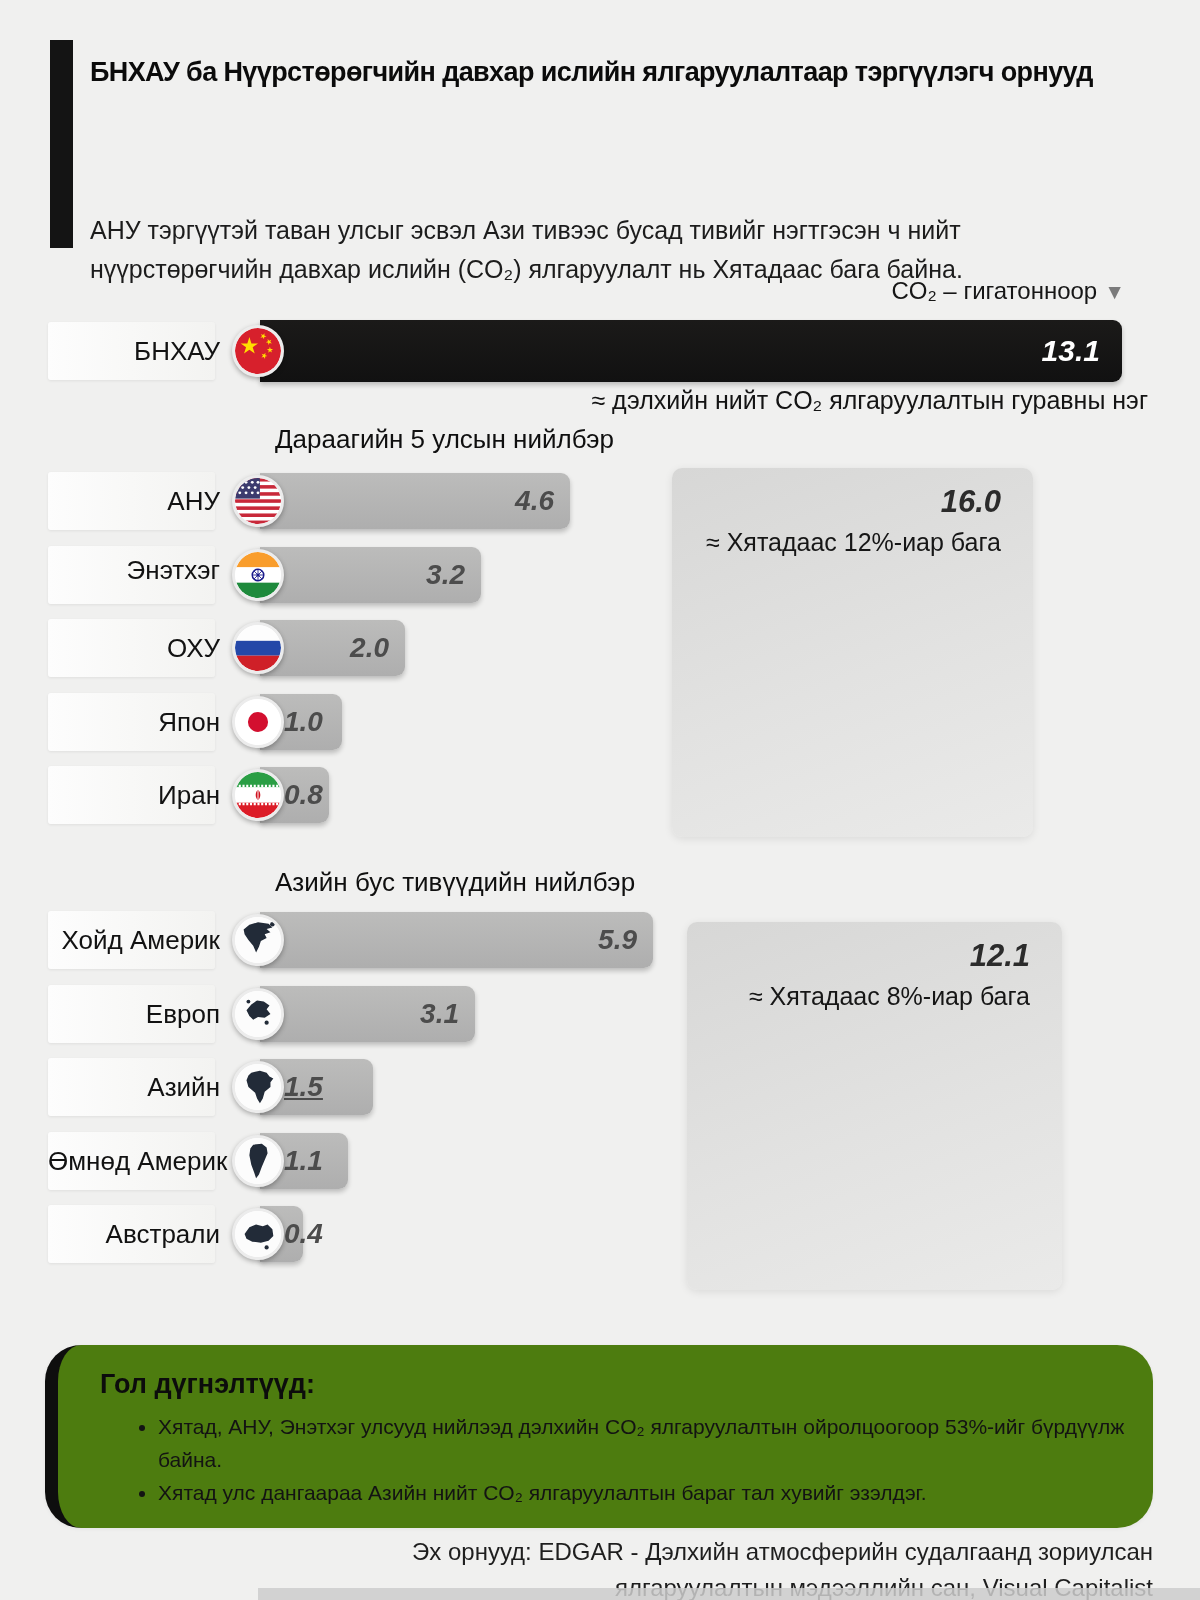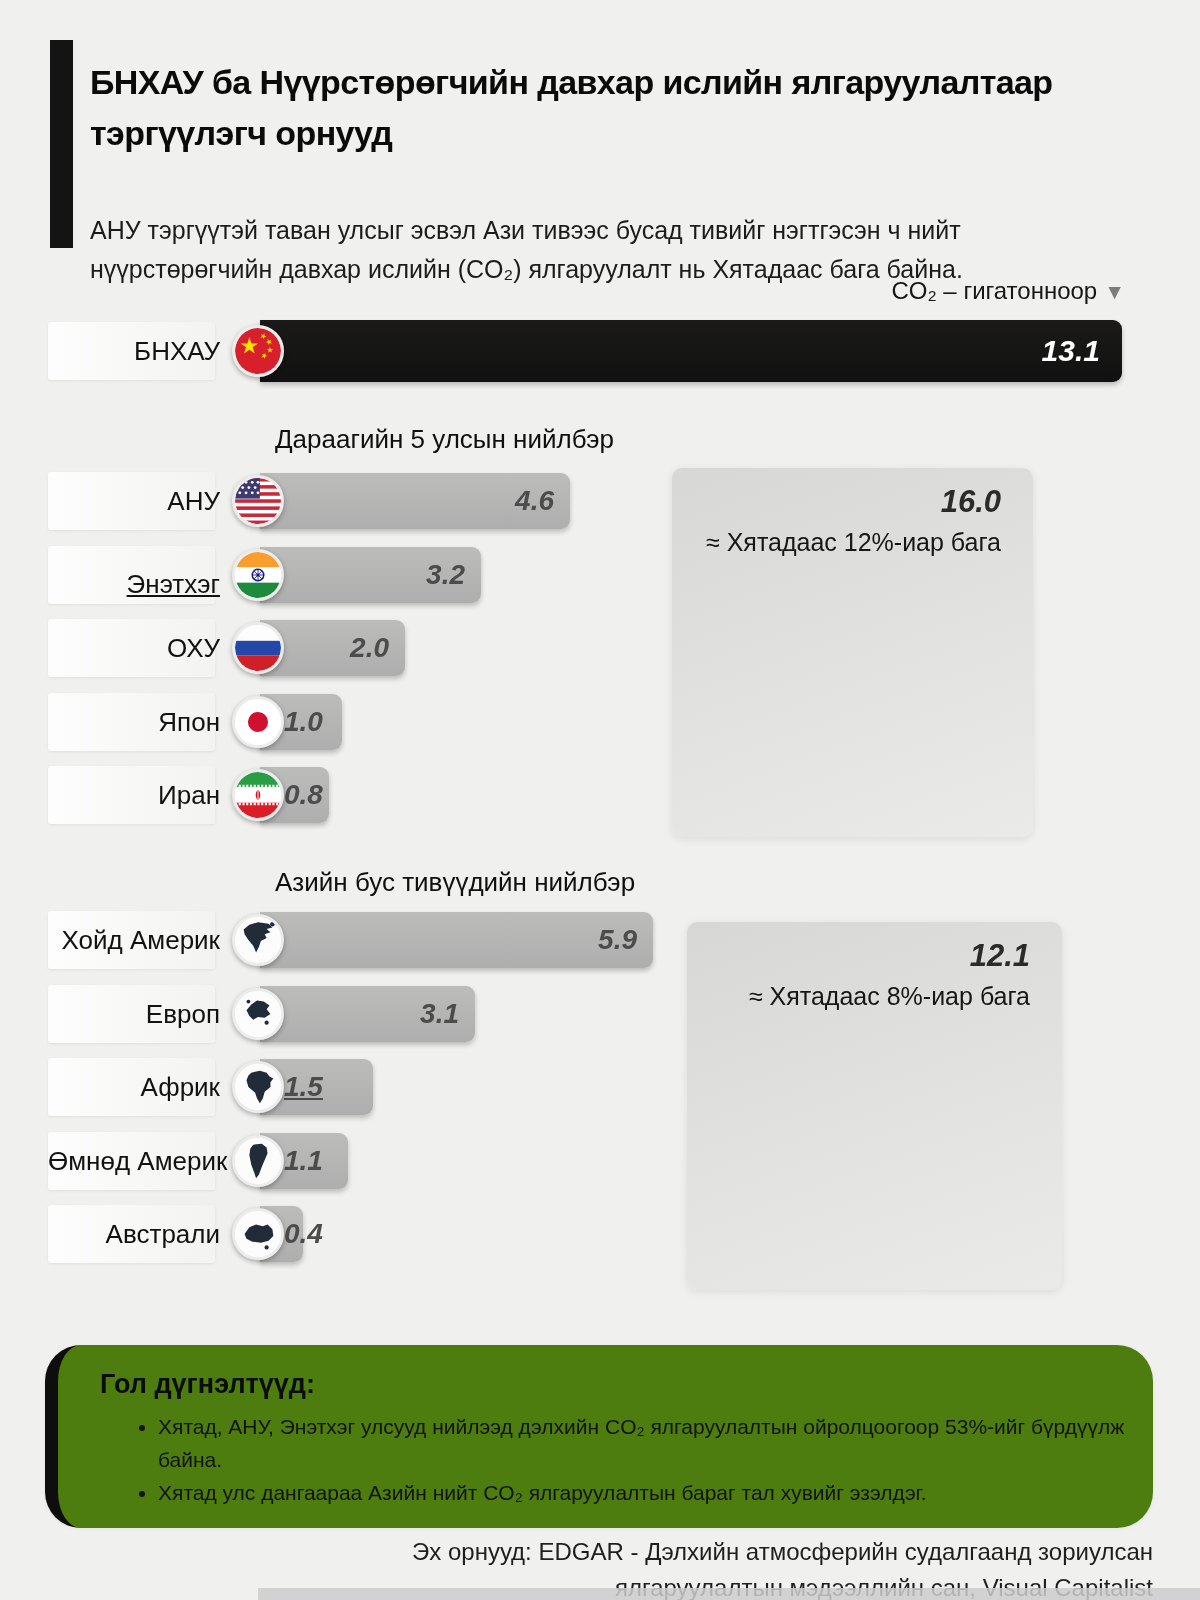--- a/index.html
+++ b/index.html
@@ -4,21 +4,21 @@
 <style>
   html,body{margin:0;padding:0;background:#e9e9e8;}
   .page{
     position:relative;width:1200px;height:1600px;margin:0 auto;
     background:#f0f0ef;overflow:hidden;
     font-family:"Liberation Sans","DejaVu Sans",sans-serif;color:#141414;
   }
   .accent-bar{position:absolute;left:50px;top:40px;width:23px;height:208px;background:#141414;}
   .title{
     position:absolute;left:90px;top:34px;width:1015px;
-    font-size:34px;font-weight:700;line-height:1.5;letter-spacing:-0.6px;color:#0b0b0b;
+    font-size:27px;font-weight:700;line-height:1.5;letter-spacing:-0.6px;color:#0b0b0b;
   }
   .subtitle{
     position:absolute;left:90px;top:186px;width:1020px;
     font-size:25px;line-height:1.55;color:#1c1c1c;
   }
   .unit-note{position:absolute;right:75px;top:277px;font-size:24px;color:#161616;white-space:nowrap;}
   .unit-note .tri{color:#7b7b7b;font-size:21px;margin-left:7px;}
   .china-note{position:absolute;right:52px;top:386px;font-size:25px;color:#141414;white-space:nowrap;}
   .group-header{position:absolute;font-size:26px;color:#0f0f0f;white-space:nowrap;}
   .strip{
@@ -138,21 +138,21 @@
               <circle cx="18" cy="15.5" r="1.5"></circle>
               <circle cx="24" cy="15.5" r="1.5"></circle>
             </g>
           </g>
         </svg>
       </div>
       <div class="strip" style="left: 48px; top: 545.5px; width: 167px; height: 58px;"></div>
       <div class="bar" style="left: 260px; top: 546.5px; width: 221px; height: 56px;">
         <div class="bar-value" style="right: 16px;">3.2</div>
       </div>
-      <div class="row-label" style="left: 48px; top: 556px; width: 172px; line-height: 56px; text-decoration: underline;">Энэтхэг</div>
+      <div class="row-label" style="left: 48px; top: 542px; width: 172px; line-height: 56px;">Энэтхэг</div>
       <div class="flag" style="left: 232px; top: 548.5px;">
         <svg viewBox="0 0 48 48">
           <defs>
             <clipPath id="cIND">
               <circle cx="24" cy="24" r="24"></circle>
             </clipPath>
           </defs>
     <g clip-path="url(#cIND)">
             <rect width="48" height="16" fill="#f99d2c"></rect>
             <rect y="16" width="48" height="16" fill="#fff"></rect>
@@ -245,21 +245,21 @@
           <circle cx="24" cy="24" r="24" fill="#fcfcfc"></circle>
     <path d="M15,26L12,20L17,14L23,10L30,11L36,15L33,19L37,24L31,28L24,27L19,30Z" fill="#222b38"></path>
     <circle cx="14" cy="11" r="2" fill="#222b38"></circle>
           <circle cx="33" cy="33" r="2.2" fill="#222b38"></circle>
         </svg>
       </div>
       <div class="strip" style="left: 48px; top: 1058px; width: 167px; height: 58px;"></div>
       <div class="bar" style="left: 260px; top: 1059px; width: 113px; height: 56px;">
         <div class="bar-value" style="left: 24px; text-decoration: underline;">1.5</div>
       </div>
-      <div class="row-label" style="left: 48px; top: 1059px; width: 172px; line-height: 56px;">Африк</div>
+      <div class="row-label" style="left: 48px; top: 1059px; width: 172px; line-height: 56px;">Азийн</div>
       <div class="flag" style="left: 232px; top: 1061px;">
         <svg viewBox="0 0 48 48">
           <circle cx="24" cy="24" r="24" fill="#fcfcfc"></circle>
     <path d="M17,9L26,7L33,9L36,13L40,15L37,19L37,24L31,29L29,36L26,41L23,36L21,30L14,24L12,17L14,12Z" fill="#222b38"></path>
         </svg>
       </div>
       <div class="strip" style="left: 48px; top: 1131.5px; width: 167px; height: 58px;"></div>
       <div class="bar" style="left: 260px; top: 1132.5px; width: 88px; height: 56px;">
         <div class="bar-value" style="left: 24px;">1.1</div>
       </div>
@@ -277,20 +277,21 @@
       <div class="row-label" style="left: 48px; top: 1206px; width: 172px; line-height: 56px;">Австрали</div>
       <div class="flag" style="left: 232px; top: 1208px;">
         <svg viewBox="0 0 48 48">
           <circle cx="24" cy="24" r="24" fill="#fcfcfc"></circle>
     <path d="M10,24L15,17L22,14L29,16L34,14L39,19L40,26L35,31L27,33L18,32L12,29Z" fill="#222b38"></path>
     <circle cx="33" cy="38" r="2.2" fill="#222b38"></circle>
         </svg>
       </div>
     </div>
 
+  <div class="china-note">≈ дэлхийн нийт CO₂ ялгаруулалтын гуравны нэг</div>
 
   <div class="concl-box">
     <div class="concl-title">Гол дүгнэлтүүд:</div>
     <ul class="concl-list">
       <li>Хятад, АНУ, Энэтхэг улсууд нийлээд дэлхийн CO₂ ялгаруулалтын ойролцоогоор 53%-ийг бүрдүүлж байна.</li>
       <li>Хятад улс дангаараа Азийн нийт CO₂ ялгаруулалтын бараг тал хувийг эзэлдэг.</li>
     </ul>
   </div>
 
   <div class="source">

